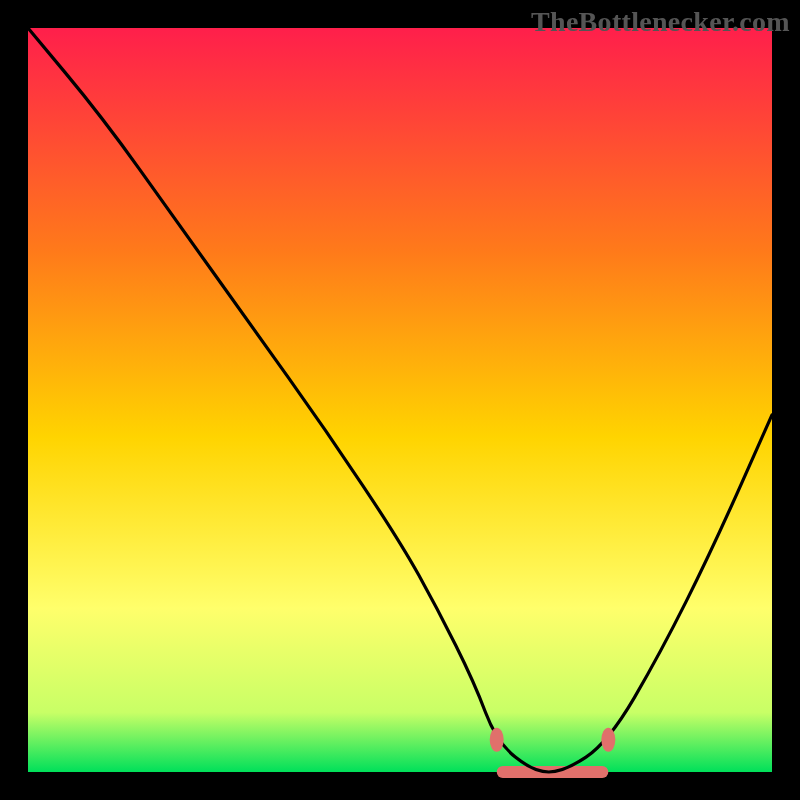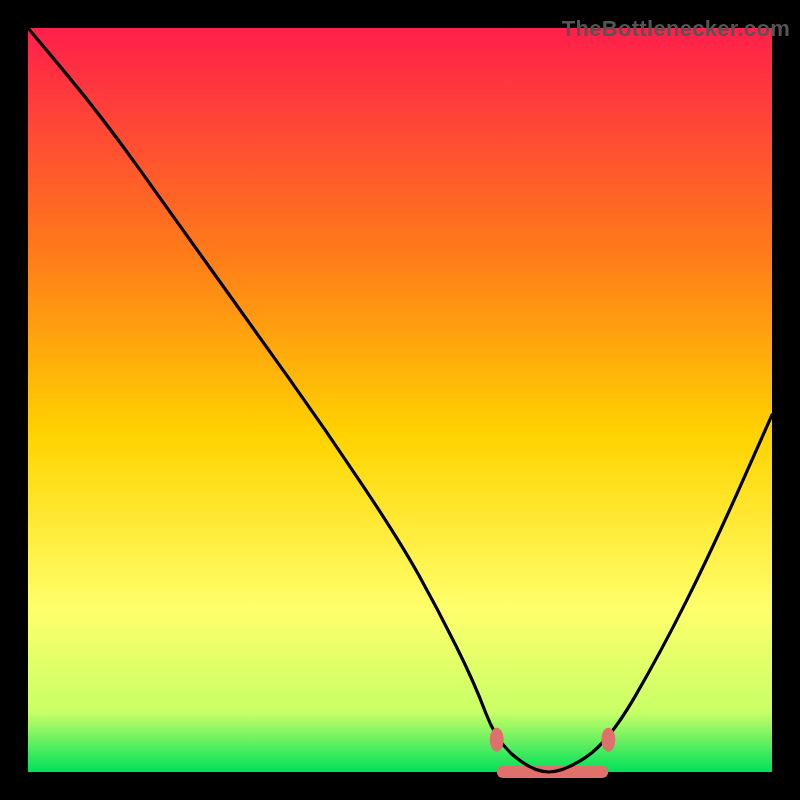--- a/index.html
+++ b/index.html
@@ -10,26 +10,26 @@
     background: #000;
     overflow: hidden;
   }
   .wrap {
     position: relative;
     width: 800px;
     height: 800px;
   }
   .attribution {
     position: absolute;
-    top: 16px;
+    top: 6px;
     right: 10px;
     z-index: 10;
     color: #555;
-    font-family: Liberation Sans, sans-serif;
-    font-size: 22px;
+    font-family: Liberation Serif, serif;
+    font-size: 28px;
     font-weight: bold;
     letter-spacing: 0.3px;
   }
   svg.plot {
     position: absolute;
     left: 0;
     top: 0;
   }
 </style>
 </head>

